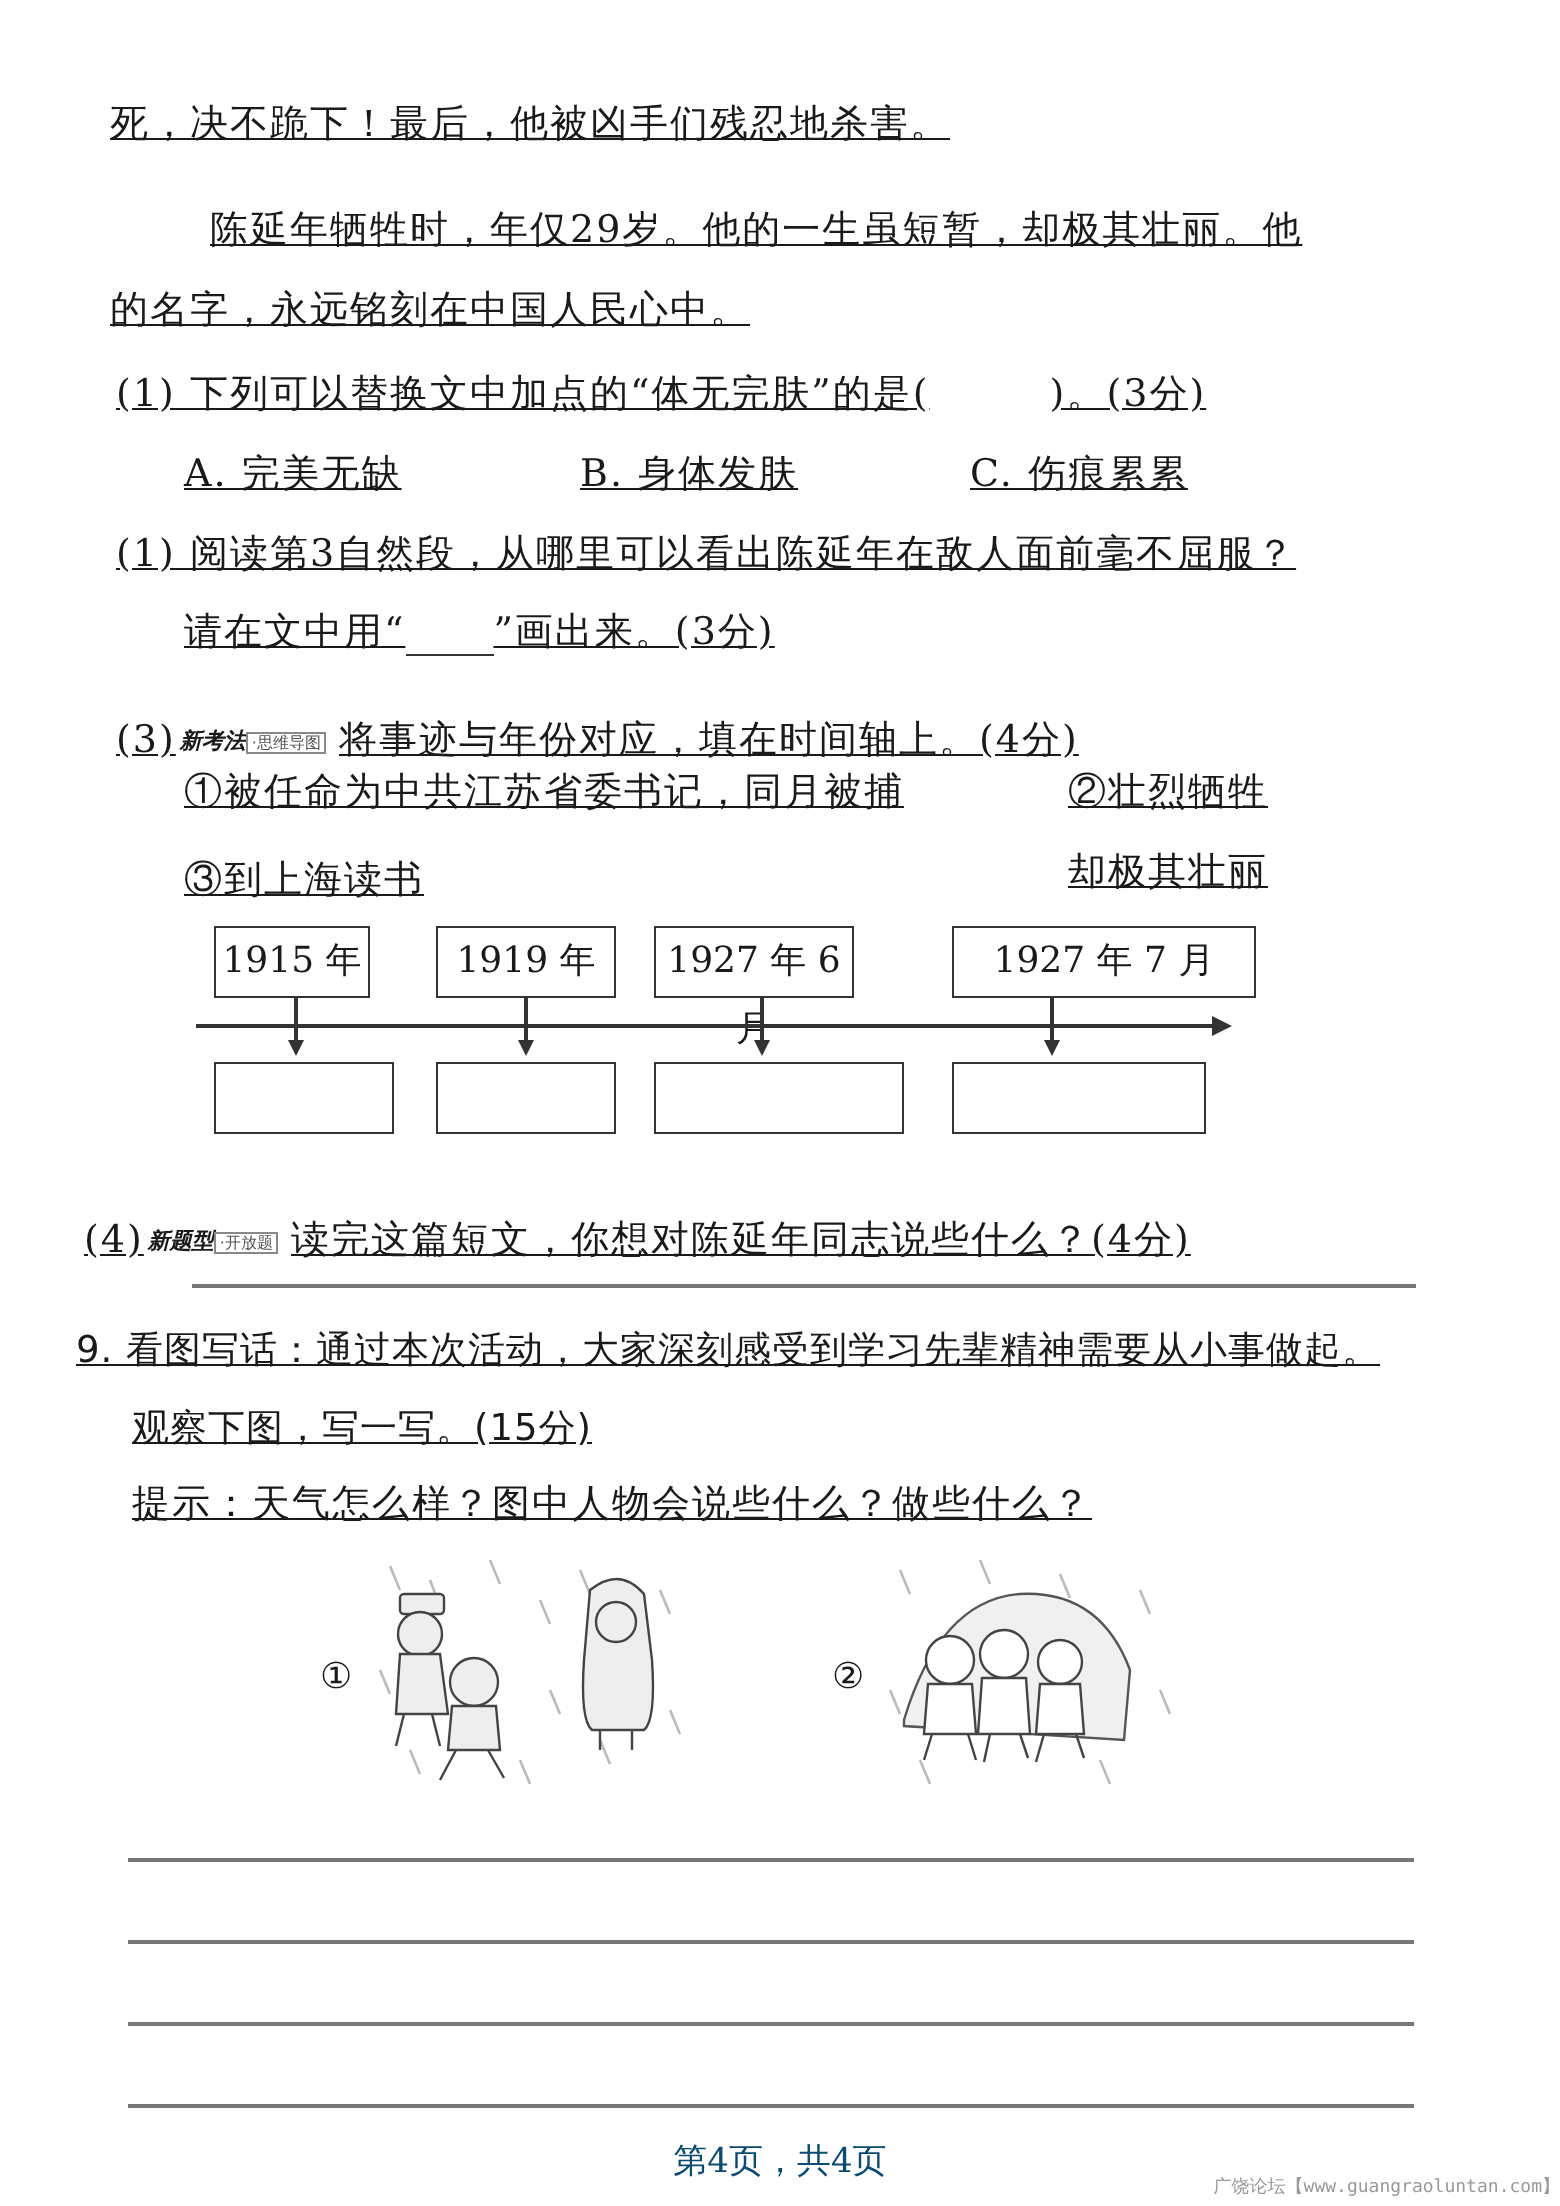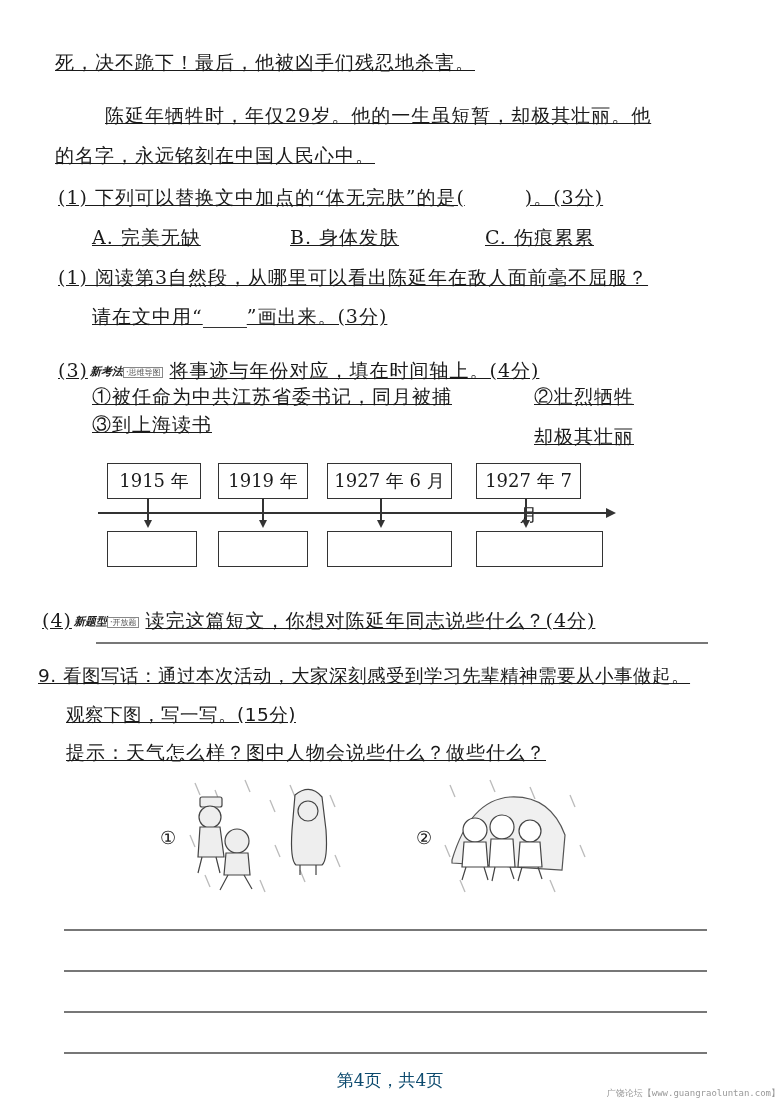--- a/index.html
+++ b/index.html
@@ -50,28 +50,28 @@
 <div class="line" style="left:58px; top:265px;">(1) 阅读第3自然段，从哪里可以看出陈延年在敌人面前毫不屈服？</div>
 <div class="line" style="left:92px; top:304px;">
   <span>请在文中用“</span><span class="blank-underline"></span><span>”画出来。(3分)</span>
 </div>
 
 <div class="line" style="left:58px; top:345px;margin-top:13px;">
   <span>(3)</span><span class="tag"><b>新考法</b><span class="sub">·思维导图</span></span><span>将事迹与年份对应，填在时间轴上。(4分)</span>
 </div>
 <div class="line" style="left:92px; top:384px;">①被任命为中共江苏省委书记，同月被捕</div>
 <div class="line" style="left:534px; top:384px;">②壮烈牺牲</div>
-<div class="line" style="left:92px; top:412px;">③到上海读书</div>
+<div class="line" style="left:92px; top:428px;">③到上海读书</div>
 <div class="line" style="left:534px; top:424px;">却极其壮丽</div>
 
 <div>
-  <div class="tl-box" style="left:107px; top:463px; width:94px; height:36px;">1915 年</div>
+  <div class="tl-box" style="left:107px; top:463px; width:78px; height:36px;">1915 年</div>
   <div class="tl-box" style="left:218px; top:463px; width:90px; height:36px;">1919 年</div>
-  <div class="tl-box" style="left:327px; top:463px; width:125px; height:36px;">1927 年 6 月</div>
-  <div class="tl-box" style="left:476px; top:463px; width:105px; height:36px;">1927 年 7 月</div>
+  <div class="tl-box" style="left:327px; top:463px; width:100px; height:36px;">1927 年 6 月</div>
+  <div class="tl-box" style="left:476px; top:463px; width:152px; height:36px;">1927 年 7 月</div>
 
   <div class="tl-axis"></div>
   <div class="tl-axis-head"></div>
 
   <div class="tl-drop" style="left:147px; top:499px; height:22px;"></div>
   <div class="tl-drop-head" style="left:144px; top:520px;"></div>
   <div class="tl-drop" style="left:262px; top:499px; height:22px;"></div>
   <div class="tl-drop-head" style="left:259px; top:520px;"></div>
   <div class="tl-drop" style="left:380px; top:499px; height:22px;"></div>
   <div class="tl-drop-head" style="left:377px; top:520px;"></div>

